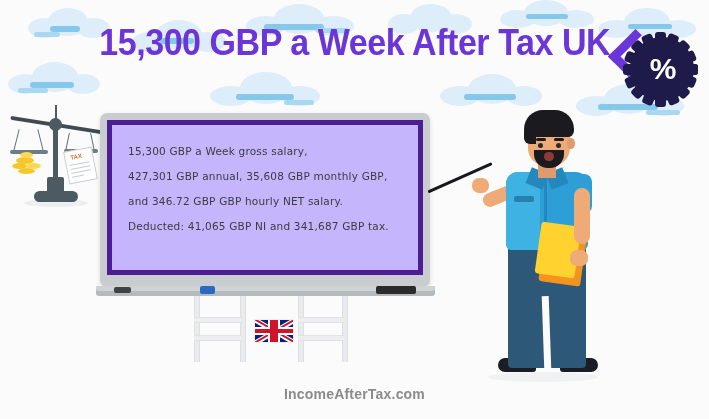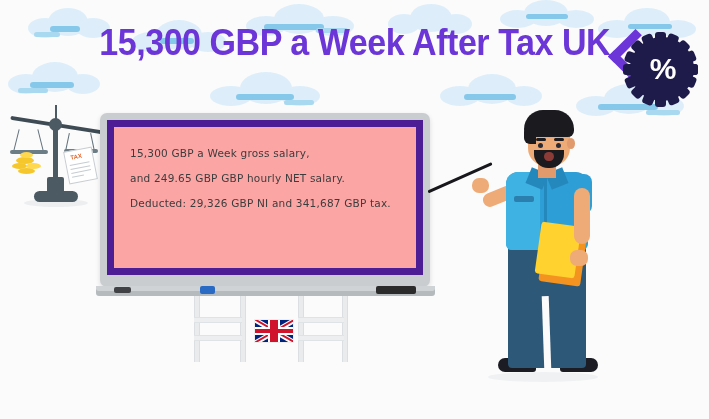--- a/index.html
+++ b/index.html
@@ -91,21 +91,21 @@
   #scales .shadow{position:absolute;left:20px;top:96px;width:64px;height:8px;border-radius:50%;background:#eceef0;}
 
   
   #board{
     position:absolute;left:100px;top:113px;width:330px;height:174px;
     background:#c9cdd0;border-radius:7px;
     box-shadow:0 2px 5px rgba(0,0,0,.13);
   }
   #board .inner{
     position:absolute;left:7px;top:7px;right:7px;bottom:12px;
-    background:#fca5a5;border:7px solid #4c1d95;
+    background:#c4b5fd;border:5px solid #4c1d95;
   }
   #board .tray{
     position:absolute;left:-4px;bottom:-9px;width:339px;height:9px;
     background:#b5babd;border-radius:3px;
   }
   #board .tray-lip{
     position:absolute;left:-4px;bottom:-4px;width:339px;height:5px;
     background:#cfd3d6;border-radius:0 0 3px 3px;
   }
   .mk{position:absolute;border-radius:2px;}
@@ -339,22 +339,23 @@
     <i class="dw" style="left:0;top:7px;width:38px;height:8px;"></i>
     <i class="dw" style="left:13px;top:0;width:12px;height:22px;"></i>
     <i class="dr" style="left:0;top:9px;width:38px;height:4px;"></i>
     <i class="dr" style="left:15px;top:0;width:8px;height:22px;"></i>
   </div>
 
   <div id="board">
     <div class="inner">
       <div id="board-text">
         <span class="ln">15,300 GBP a Week gross salary,</span>
-        <span class="ln">and 249.65 GBP GBP hourly NET salary.</span>
-        <span class="ln">Deducted: 29,326 GBP NI and 341,687 GBP tax.</span>
+        <span class="ln">427,301 GBP annual, 35,608 GBP monthly GBP,</span>
+        <span class="ln">and 346.72 GBP GBP hourly NET salary.</span>
+        <span class="ln">Deducted: 41,065 GBP NI and 341,687 GBP tax.</span>
       </div>
     </div>
     <div class="tray"></div>
     <div class="tray-lip"></div>
     <div class="mk" id="mk-black"></div>
     <div class="mk" id="mk-blue"></div>
     <div id="eraser"></div>
   </div>
 
   <div id="teacher">
@@ -384,14 +385,15 @@
     <div class="t-eye-r"></div>
     <div class="t-beard"></div>
     <div class="t-mouth"></div>
     <div class="t-folder-b"></div>
     <div class="t-folder-f"></div>
     <div class="t-sleeve-r"></div>
     <div class="t-arm-r"></div>
     <div class="t-hand-r"></div>
   </div>
 
+  <div id="footer">IncomeAfterTax.com</div>
 
 </div>
 
 </body></html>

